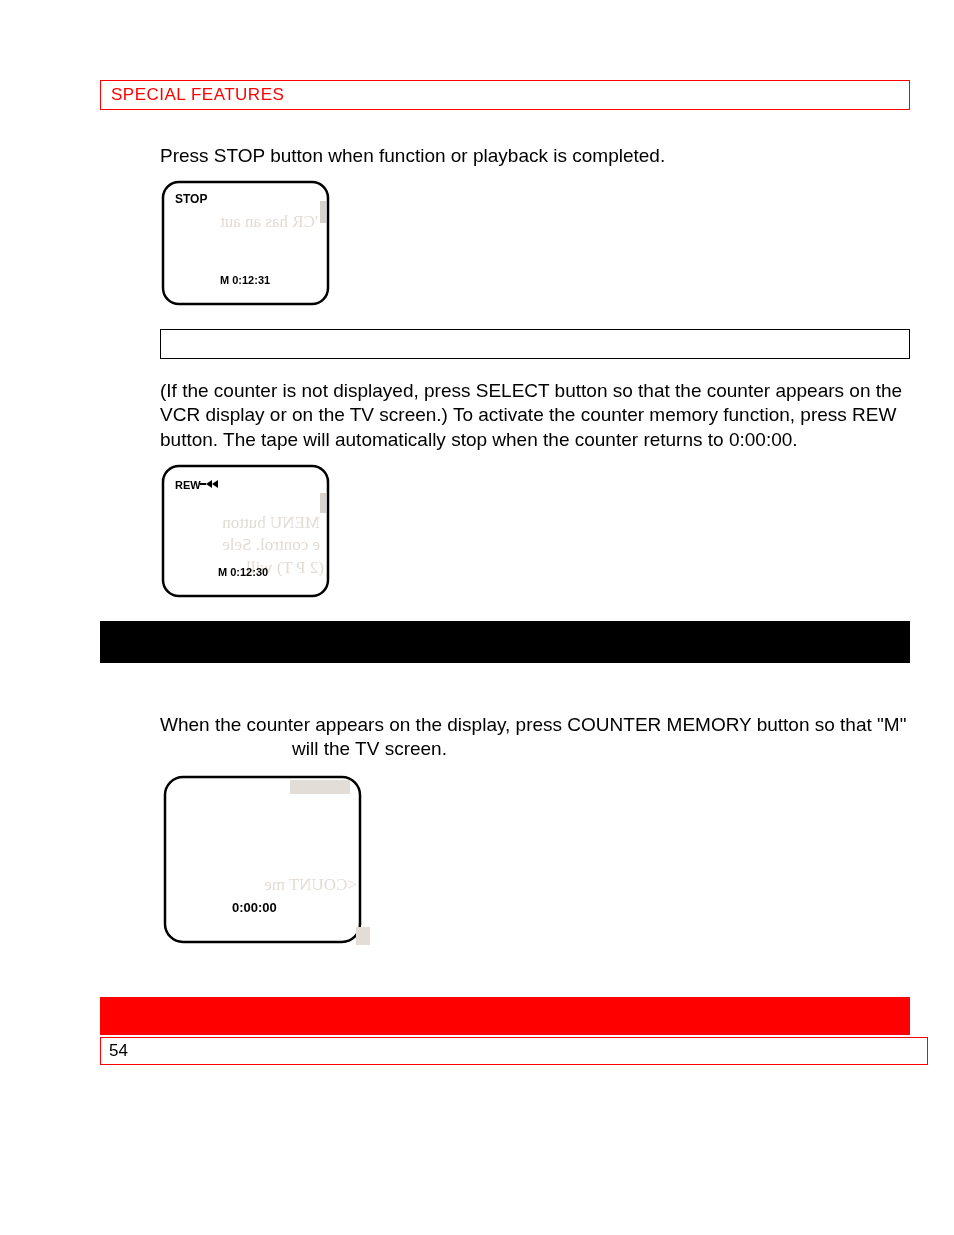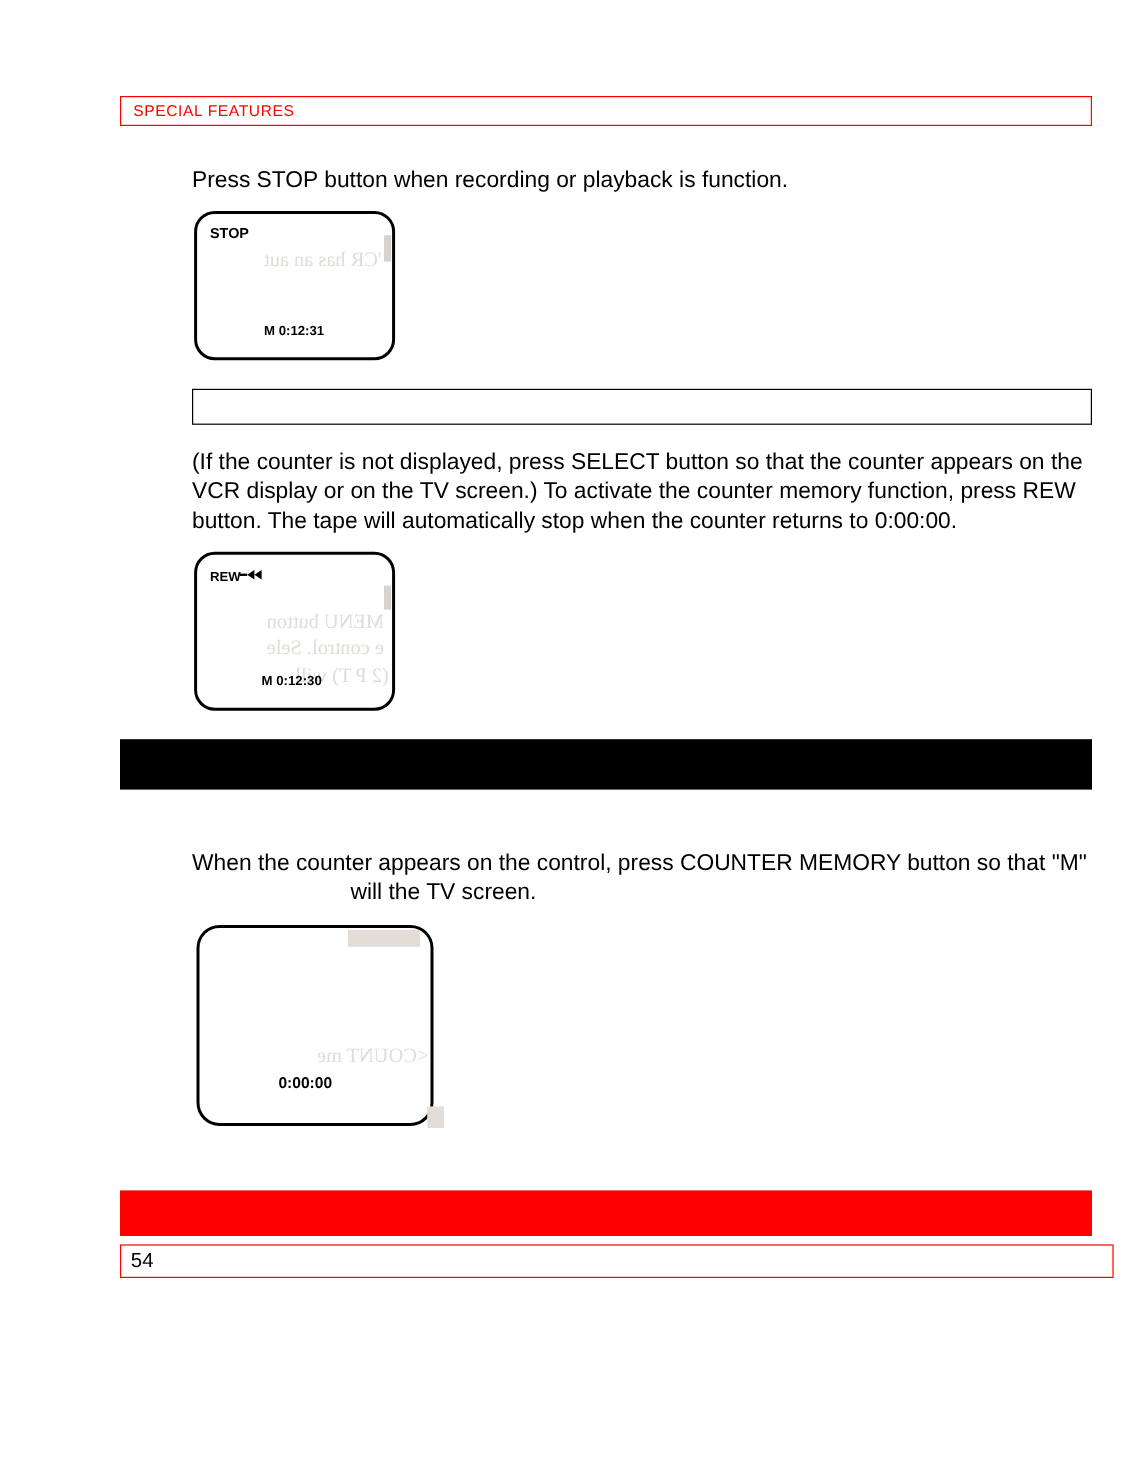--- a/index.html
+++ b/index.html
@@ -15,21 +15,21 @@
   .page {
     position: absolute;
     left: 100px;
     top: 80px;
     width: 810px;
   }
   .header-box {
     border: 1.5px solid #ff0000;
     padding: 4px 10px;
     color: #ff0000;
-    font-size: 13px;
+    font-size: 17px;
     letter-spacing: 0.5px;
     margin-bottom: 34px;
   }
   .body-text {
     font-size: 19px;
     line-height: 1.3;
     margin-left: 60px;
     margin-bottom: 10px;
   }
   .fig1 {
@@ -69,21 +69,21 @@
 </style>
 </head>
 <body>
 
 <div class="page">
 
   <div class="header-box">
     <span>SPECIAL FEATURES</span>
   </div>
 
-  <div class="body-text">Press STOP button when recording or playback is function.</div>
+  <div class="body-text">Press STOP button when function or playback is completed.</div>
 
   <div class="fig1">
     <svg width="175" height="130" viewBox="0 0 175 130">
       <rect x="3" y="3" width="165" height="122" rx="16" ry="16" fill="#fff" stroke="#000" stroke-width="2.5"></rect>
       <rect x="160" y="22" width="6" height="22" fill="#d8d2cc"></rect>
       <text x="15" y="24" font-size="12" font-weight="bold">STOP</text>
       <text x="12" y="48" class="ghost-line" font-size="17" transform="scale(-1,1) translate(-170,0)">'CR has an aut</text>
       <text x="60" y="105" font-size="11" font-weight="bold">M  0:12:31</text>
     </svg>
   </div>
@@ -106,21 +106,21 @@
       <text x="10" y="65" class="ghost-line" font-size="17" transform="scale(-1,1) translate(-170,0)">MENU button</text>
       <text x="10" y="87" class="ghost-line" font-size="17" transform="scale(-1,1) translate(-170,0)">e control. Sele</text>
       <text x="10" y="110" class="ghost-line" font-size="17" transform="scale(-1,1) translate(-174,0)">(2  P T)  will</text>
       <text x="58" y="113" font-size="11" font-weight="bold">M  0:12:30</text>
     </svg>
   </div>
 
   <div class="black-bar"></div>
 
   <div class="body-text">
-    <span>When the counter appears on the control, press COUNTER MEMORY button so that "M"</span>
+    <span>When the counter appears on the display, press COUNTER MEMORY button so that "M"</span>
     <span style="visibility:hidden;">____________</span>
     <span>will the TV screen.</span>
   </div>
 
   <div class="fig1">
     <svg width="215" height="185" viewBox="0 0 215 185">
       <rect x="5" y="5" width="195" height="165" rx="18" ry="18" fill="#fff" stroke="#000" stroke-width="2.5"></rect>
       <rect x="130" y="8" width="60" height="14" fill="#e2ddd6"></rect>
       <rect x="196" y="155" width="14" height="18" fill="#e2ddd6"></rect>
       <text x="8" y="118" class="ghost-line" font-size="17" transform="scale(-1,1) translate(-205,0)">&lt;COUNT me</text>

